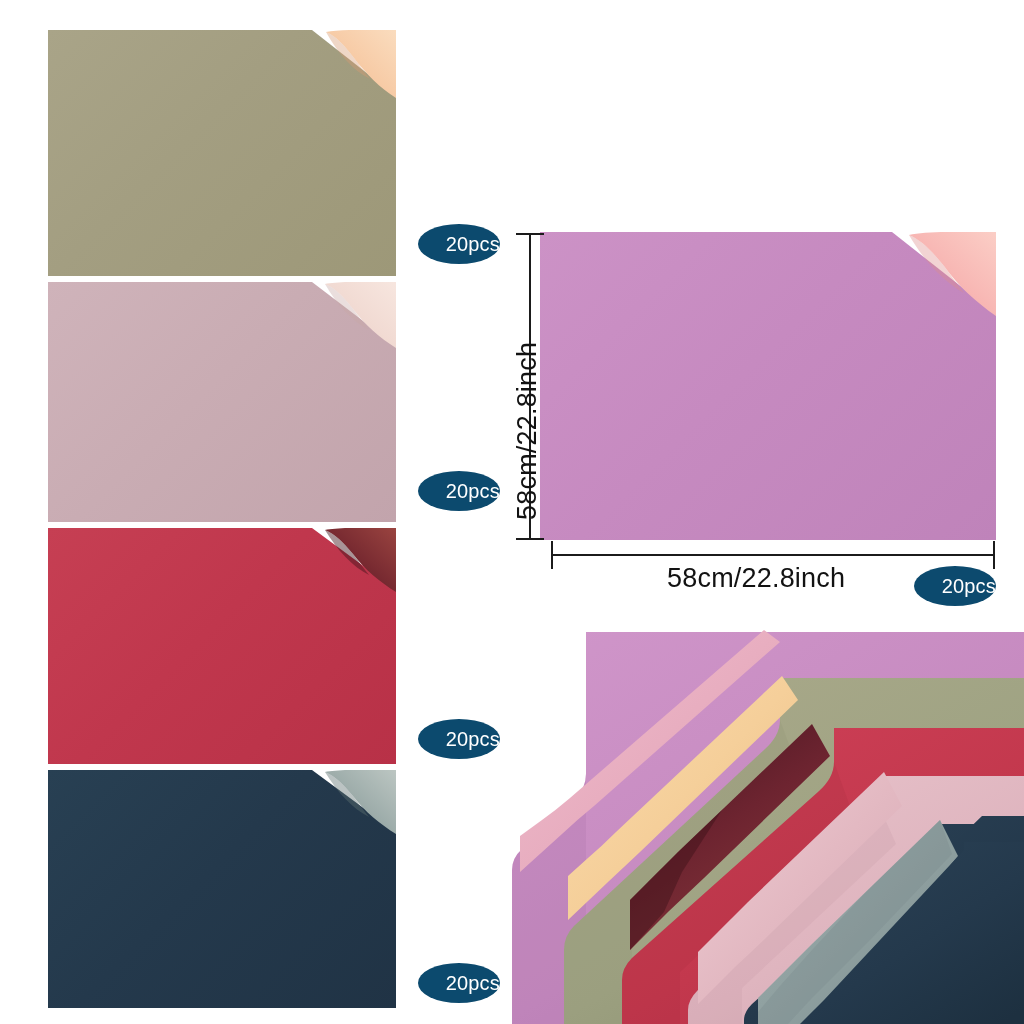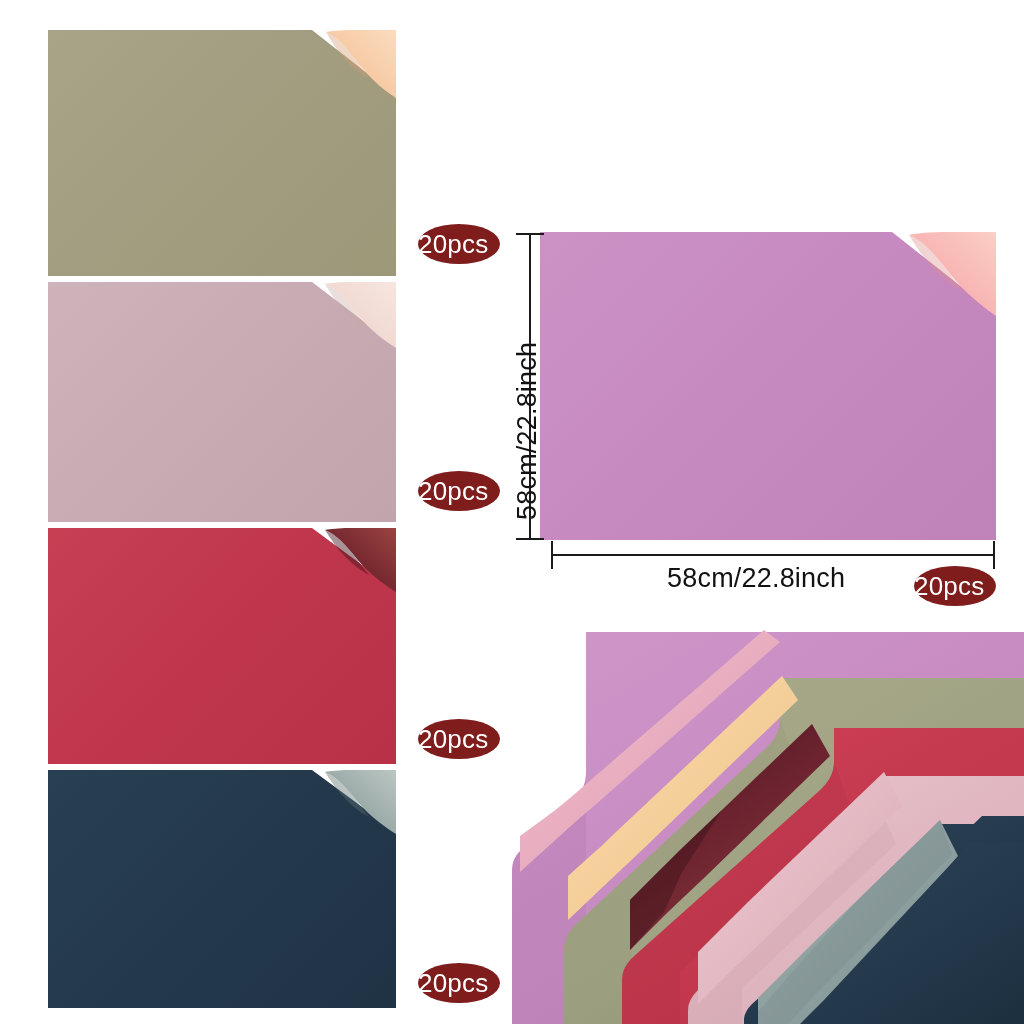--- a/index.html
+++ b/index.html
@@ -19,23 +19,23 @@
   .dim-line{position:absolute;background:#1b1b1b;}
   .dim-v{width:2px;}
   .dim-h{height:2px;}
   .cap-h{position:absolute;height:2px;background:#1b1b1b;}
   .cap-v{position:absolute;width:2px;background:#1b1b1b;}
   .dim-label{position:absolute;color:#121212;font-size:27px;letter-spacing:.2px;white-space:nowrap;}
   .dim-label.vert{transform-origin:0 0;transform:rotate(-90deg);}
 
   
   .badge{
-    position:absolute;display:flex;align-items:center;justify-content:flex-start;
-    background:#7f1d1d;border-radius:50%;color:#fff;
-    font-size:26px;letter-spacing:.2px;line-height:1;
+    position:absolute;display:flex;align-items:center;justify-content:flex-end;
+    background:#0c4a6e;border-radius:50%;color:#fff;
+    font-size:20px;letter-spacing:.2px;line-height:1;
   }
 
   
   .stack{position:absolute;left:512px;top:620px;width:512px;height:404px;overflow:hidden;}
   .stack svg{display:block;}
 </style>
 </head>
 <body>
 
 <div class="stage">

